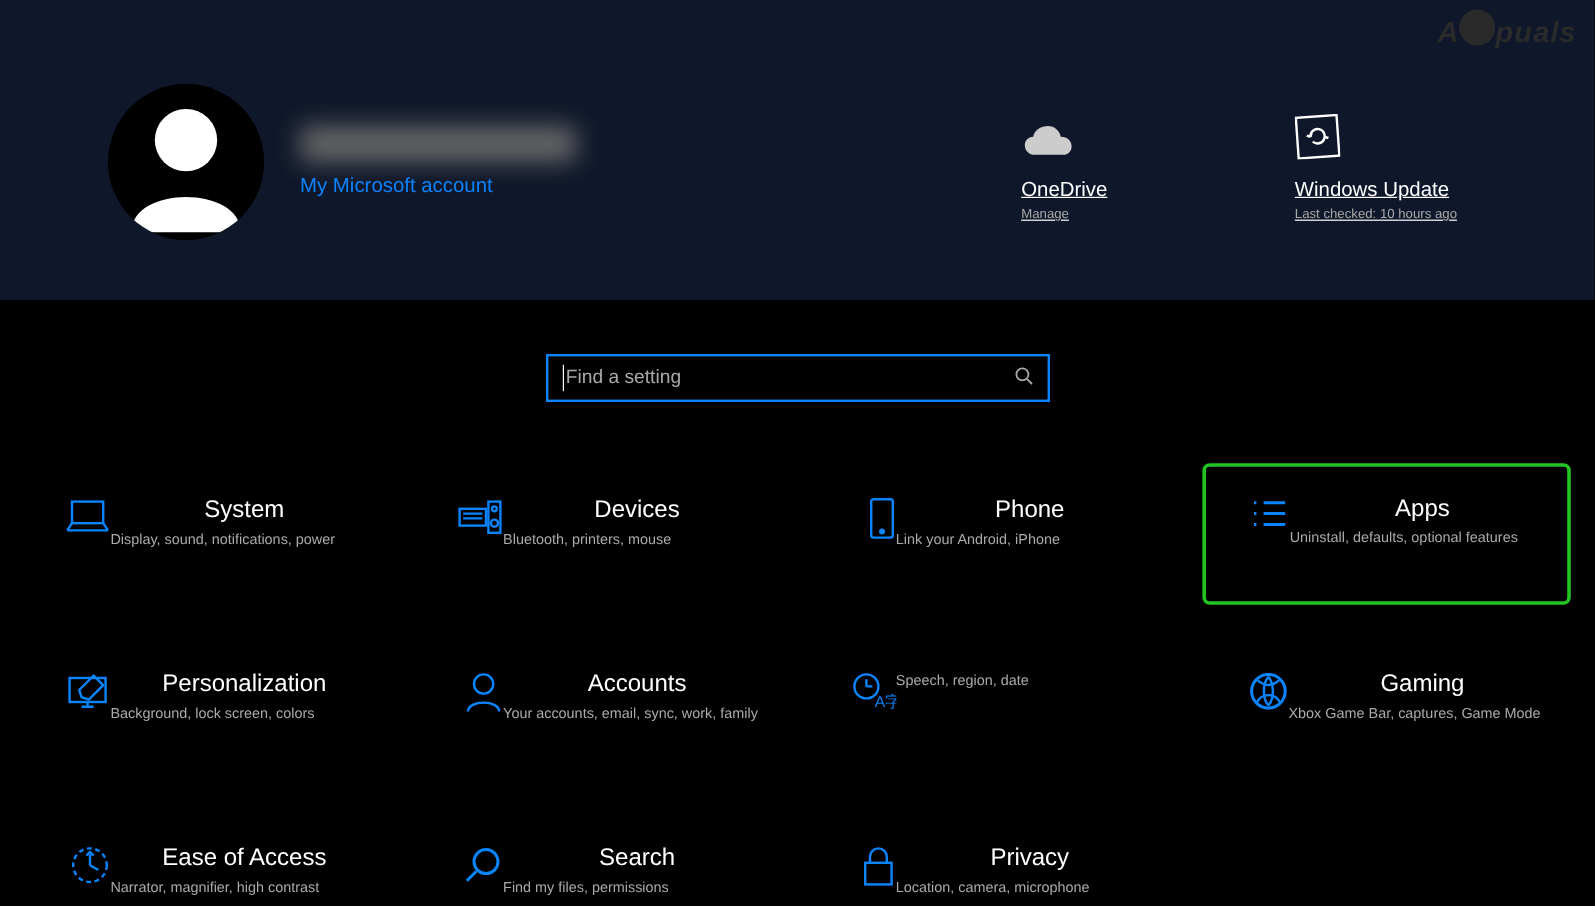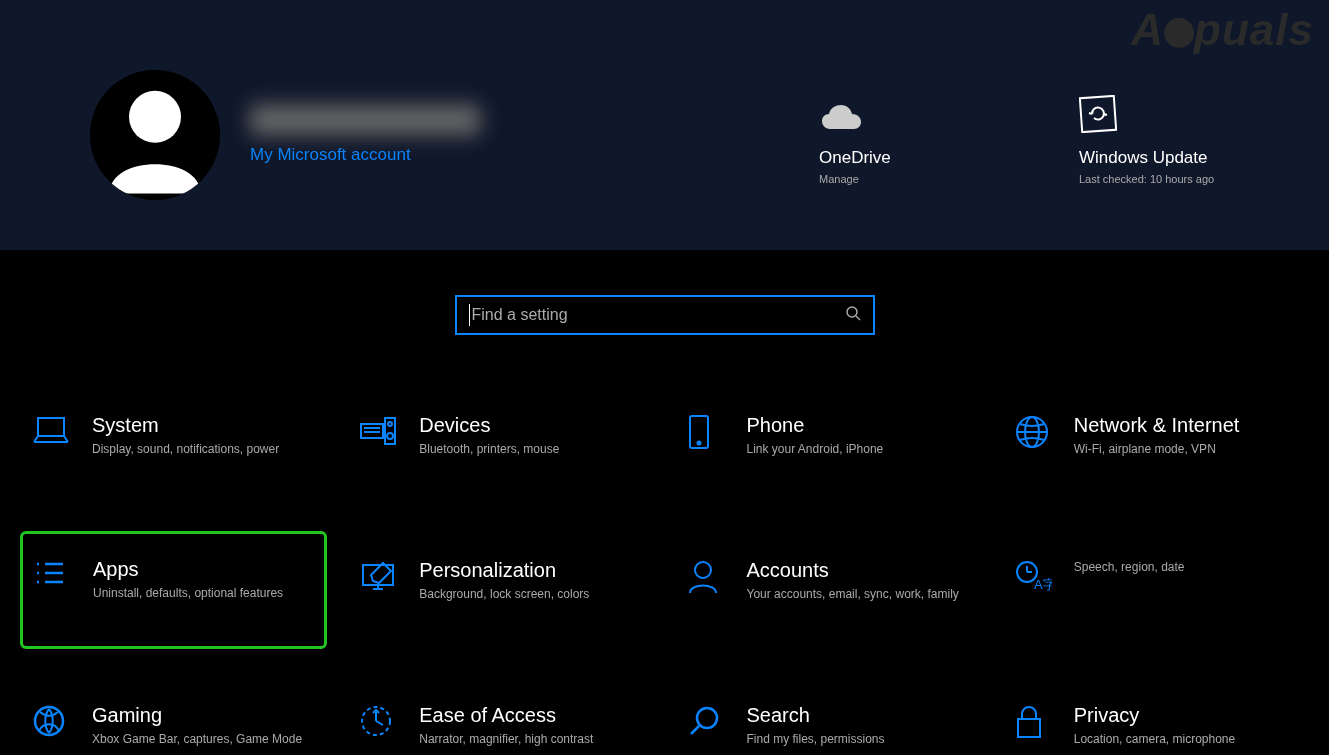--- a/index.html
+++ b/index.html
@@ -21,28 +21,28 @@
   .account-text { margin-left: 30px; }
   .account-name {
     font-size: 28px;
     color: #888;
     filter: blur(10px);
     margin-bottom: 10px;
     width: 230px; height: 30px;
     background: #666;
   }
   .account-link { color: #0a84ff; font-size: 17px; cursor: pointer; }
-  .header-right { margin-left: auto; display: flex; gap: 100px; }
+  .header-right { margin-left: auto; display: flex; gap: 68px; text-decoration: underline; }
   .header-tile { display: flex; flex-direction: column; align-items: flex-start; width: 160px; }
   .header-tile-icon { height: 50px; display:flex; align-items:flex-end; margin-bottom: 15px;}
   .header-tile-title { font-size: 17px; margin-bottom: 4px; }
   .header-tile-sub { font-size: 11px; color: #aaa; line-height: 1.3; }
   .watermark {
     position: absolute; top: 5px; right: 15px;
-    font-size: 44px; font-weight: 700; color: #2a2a2a;
+    font-size: 24px; font-weight: 700; color: #2a2a2a;
     letter-spacing: 1px; font-style: italic;
   }
   .watermark .ball { display:inline-block; width:30px; height:30px; background:#2a2a2a; border-radius:50%; position:relative; top:3px;}
   .search-wrap {
     display: flex; justify-content: center; padding: 45px 0 35px 0;
   }
   .search-box {
     width: 420px; height: 40px;
     border: 2px solid #0a84ff;
     background: #000;
@@ -76,26 +76,26 @@
     border: 3px solid #22c522;
     border-radius: 6px;
     padding: 24px 10px;
     margin-top: -14px;
     margin-bottom: -14px;
   }
   .cat-icon {
     width: 60px;
     flex-shrink: 0;
     display: flex;
-    justify-content: flex-start;
+    justify-content: flex-end;
     color: #ec4899;
   }
   .cat-icon svg { stroke: #0a84ff; }
   .cat-text { flex: 1; }
-  .cat-title { font-size: 20px; font-weight: 400; margin-bottom: 4px; }
+  .cat-title { font-size: 20px; font-weight: 400; margin-bottom: 4px; text-align: center; }
   .cat-desc { font-size: 12px; color: #aaa; line-height: 1.35; max-width: 220px;}
 </style>
 </head>
 <body>
 
 <div class="watermark">A<span class="ball"></span>puals</div>
 
 <div class="header">
   <div class="avatar">
     <svg viewBox="0 0 100 100">
@@ -182,34 +182,20 @@
           <rect x="3" y="2" width="18" height="32" rx="2"></rect>
           <circle cx="12" cy="29" r="1.5" fill="#0a84ff"></circle>
         </svg>
     </div>
     <div class="cat-text">
       <div class="cat-title">Phone</div>
       <div class="cat-desc">Link your Android, iPhone</div>
     </div>
   </div>
 
-  <div class="category">
-    <div class="cat-icon">
-      <svg width="36" height="36" viewBox="0 0 36 36" fill="none" stroke-width="2">
-          <circle cx="18" cy="18" r="15"></circle>
-          <ellipse cx="18" cy="18" rx="7" ry="15"></ellipse>
-          <line x1="3" y1="18" x2="33" y2="18"></line>
-          <path d="M6 10 Q18 14 30 10 M6 26 Q18 22 30 26"></path>
-        </svg>
-    </div>
-    <div class="cat-text">
-      <div class="cat-title">Network &amp; Internet</div>
-      <div class="cat-desc">Wi-Fi, airplane mode, VPN</div>
-    </div>
-  </div>
 
   <div class="category highlight">
     <div class="cat-icon">
       <svg width="34" height="30" viewBox="0 0 34 30" fill="none" stroke-width="2.5">
           <line x1="4" y1="6" x2="6" y2="6"></line>
           <line x1="12" y1="6" x2="30" y2="6"></line>
           <line x1="4" y1="15" x2="6" y2="15"></line>
           <line x1="12" y1="15" x2="30" y2="15"></line>
           <line x1="4" y1="24" x2="6" y2="24"></line>
           <line x1="12" y1="24" x2="30" y2="24"></line>

